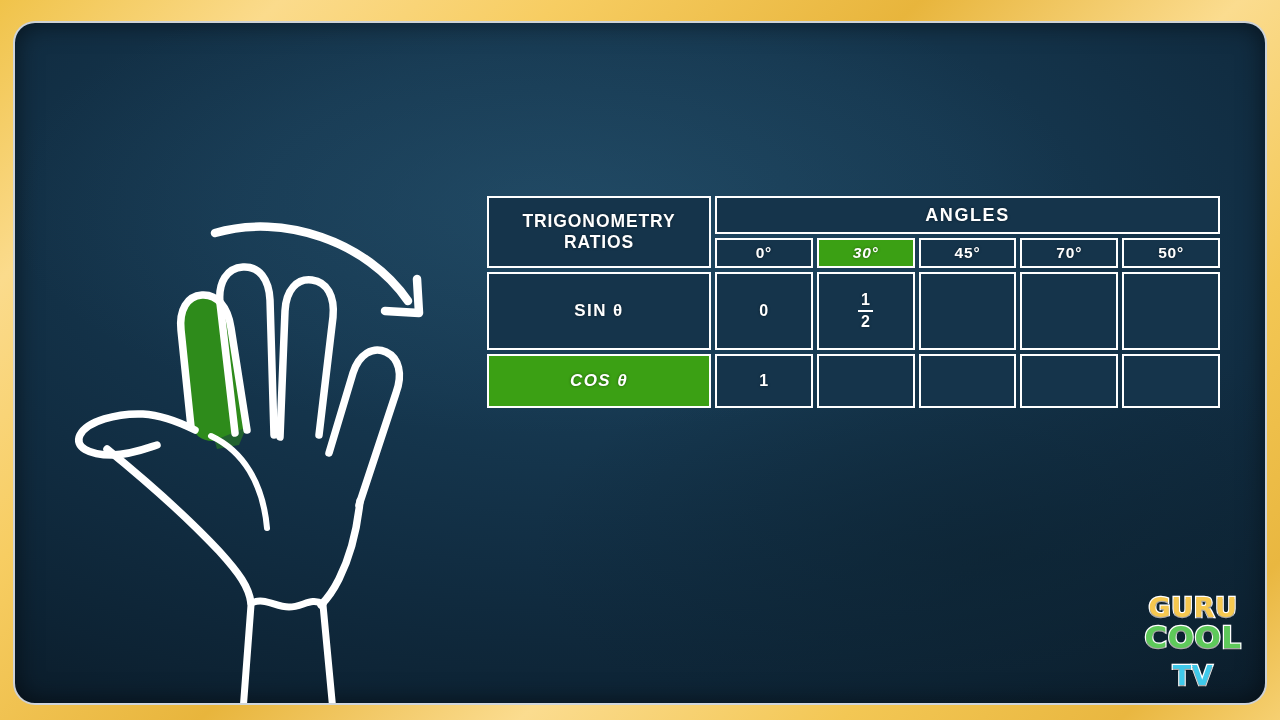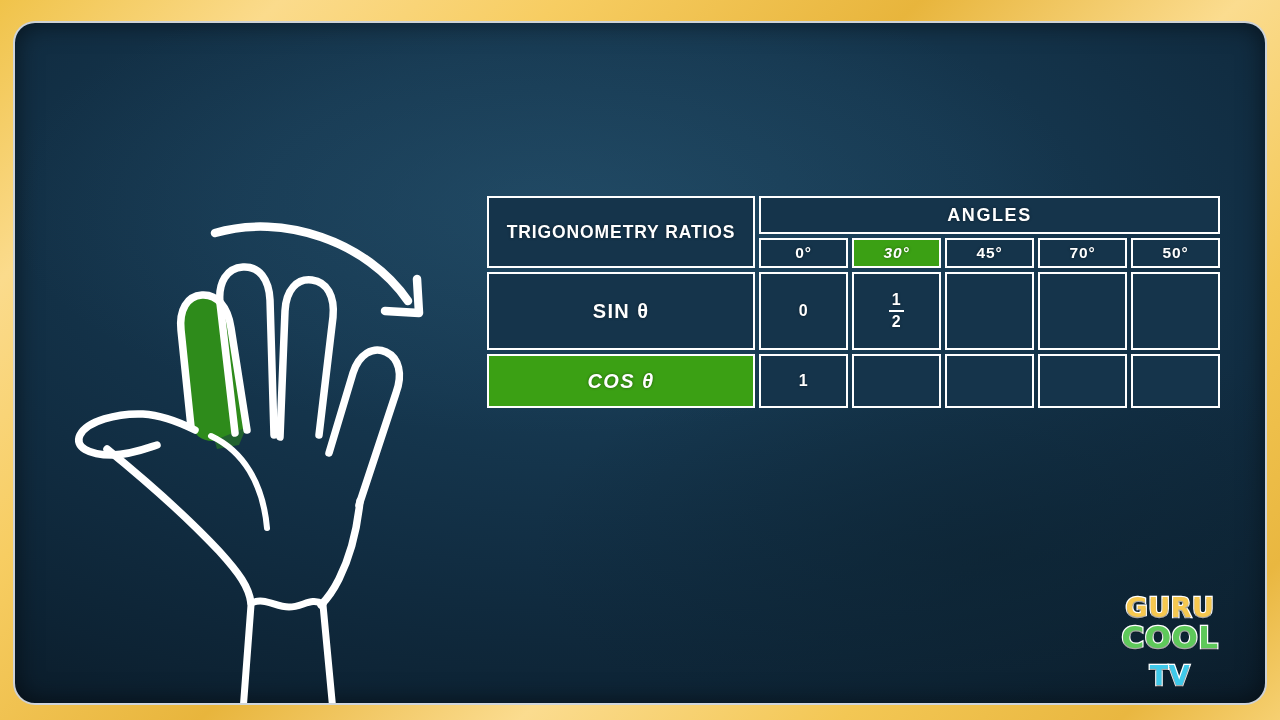--- a/index.html
+++ b/index.html
@@ -102,39 +102,39 @@
     text-shadow: 0 0 3px rgba(0,0,0,.45);
   }
   .cell.hl {
     background: #3ba014;
     border-color: #ffffff;
     font-style: italic;
   }
   .cell.blank { color: transparent; }
 
   .c-ratios {
-    width: 268px;
+    width: 224px;
     font-size: 17.5px;
     font-weight: 700;
     letter-spacing: .9px;
   }
   .c-angles-title {
     height: 38px;
     font-size: 18px;
     font-weight: 700;
     letter-spacing: 1.6px;
   }
   .c-angle {
     height: 30px;
     font-size: 15.5px;
     font-weight: 700;
     letter-spacing: .8px;
   }
   .c-rowlabel {
-    font-size: 20px;
+    font-size: 17px;
     font-weight: 700;
     letter-spacing: 1.4px;
   }
   .c-val {
     font-size: 16px;
     font-weight: 600;
   }
   .r-data td { height: 78px; }
   .r-data2 td { height: 54px; }
 
@@ -152,21 +152,21 @@
     border-bottom: 2px solid #ffffff;
   }
   .frac .den {
     display: block;
     padding-top: 2px;
   }
 
   
   #logo {
     position: absolute;
-    right: 29px;
+    right: 6px;
     bottom: 14px;
     width: 132px;
     text-align: center;
     line-height: 1;
     user-select: none;
   }
   #logo .ln {
     display: block;
     font-family: "DejaVu Sans", sans-serif;
     font-weight: 700;

